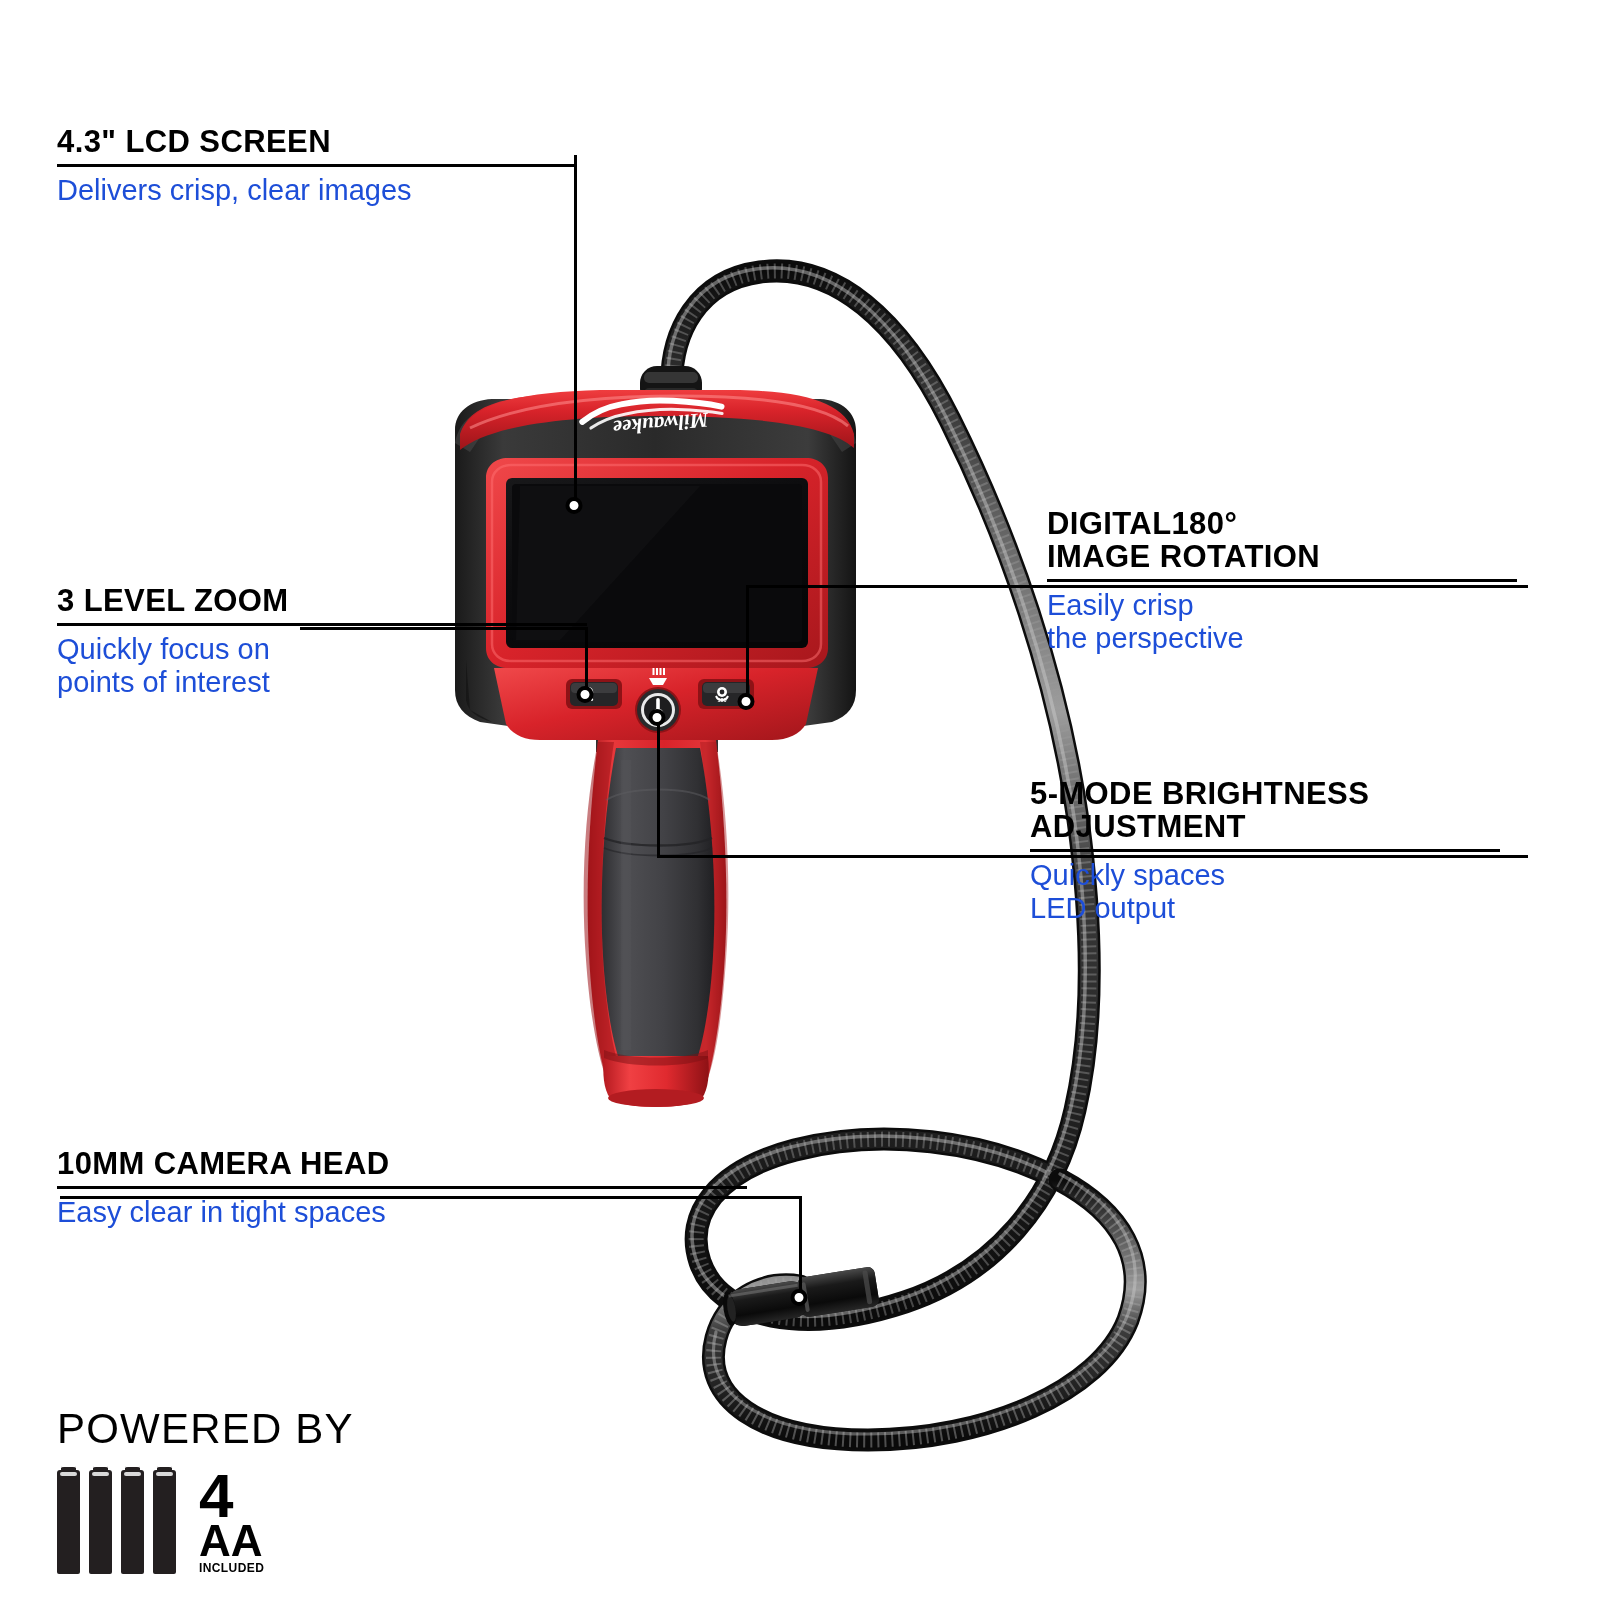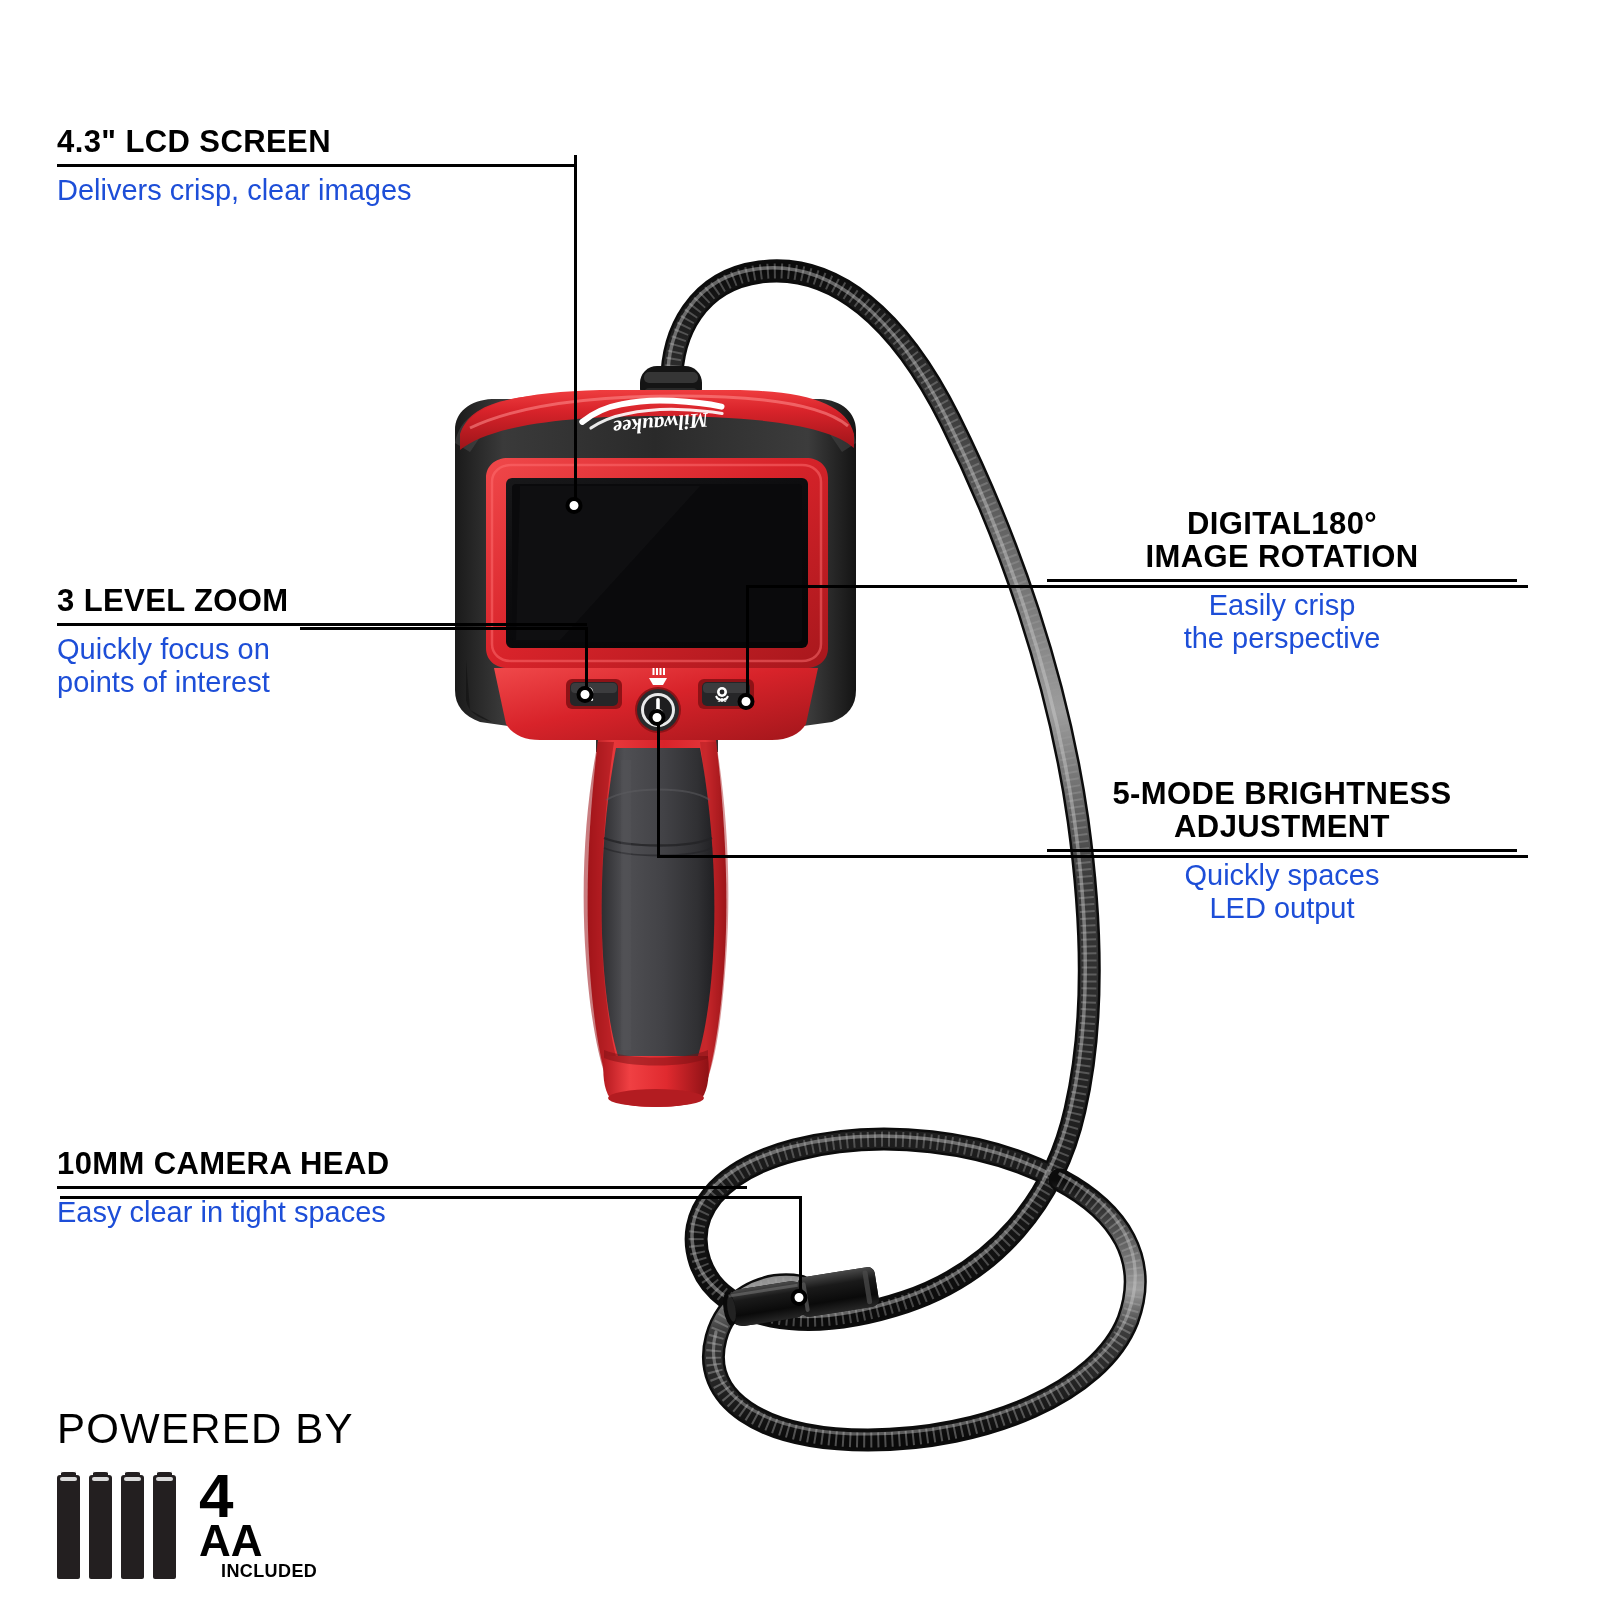--- a/index.html
+++ b/index.html
@@ -32,28 +32,28 @@
     margin-bottom:7px;
     width:100%;
   }
   .callout .desc{
     font-size:29px;
     line-height:1.14;
     color:#1d4ed8;
     white-space:pre-line;
   }
   .callout.left{text-align:left;}
-  .callout.right{text-align:center;}
+  .callout.right{text-align:left;}
 
   
   #co-lcd     {left:57px;  top:126px;  width:520px;}
   #co-zoom    {left:57px;  top:585px;  width:530px;}
   #co-camera  {left:57px;  top:1148px; width:690px;}
   #co-rot     {right:83px; top:508px;  width:470px;}
-  #co-bright  {right:83px; top:778px;  width:470px;}
+  #co-bright  {right:100px; top:778px;  width:470px;}
 
   
   .leader{position:absolute;background:#000;}
   .leader.h{height:3px;}
   .leader.v{width:3px;}
   .dot{
     position:absolute;
     width:17px;height:17px;
     border-radius:50%;
     border:4px solid #000;
@@ -97,21 +97,21 @@
     left:3px;right:3px;top:2px;height:4px;
     background:#d9d9d9;
     border-radius:2px;
   }
   .batt-count{
     margin-left:14px;
     line-height:0.93;
   }
   .batt-count .n{font-size:62px;font-weight:bold;letter-spacing:-1px;display:block;}
   .batt-count .aa{font-size:44px;font-weight:bold;letter-spacing:0px;display:block;margin-top:-4px;}
-  .batt-count .inc{font-size:18px;font-weight:bold;letter-spacing:0.4px;display:block;margin-top:1px;margin-left:22px;}
+  .batt-count .inc{font-size:12px;font-weight:bold;letter-spacing:0.4px;display:block;margin-top:1px;}
 
   
   #product{position:absolute;left:0;top:0;width:1600px;height:1600px;pointer-events:none;}
   .artwork-layer{position:absolute;left:0;top:0;}
 </style>
 </head>
 <body>
 
 <div id="stage">
 

